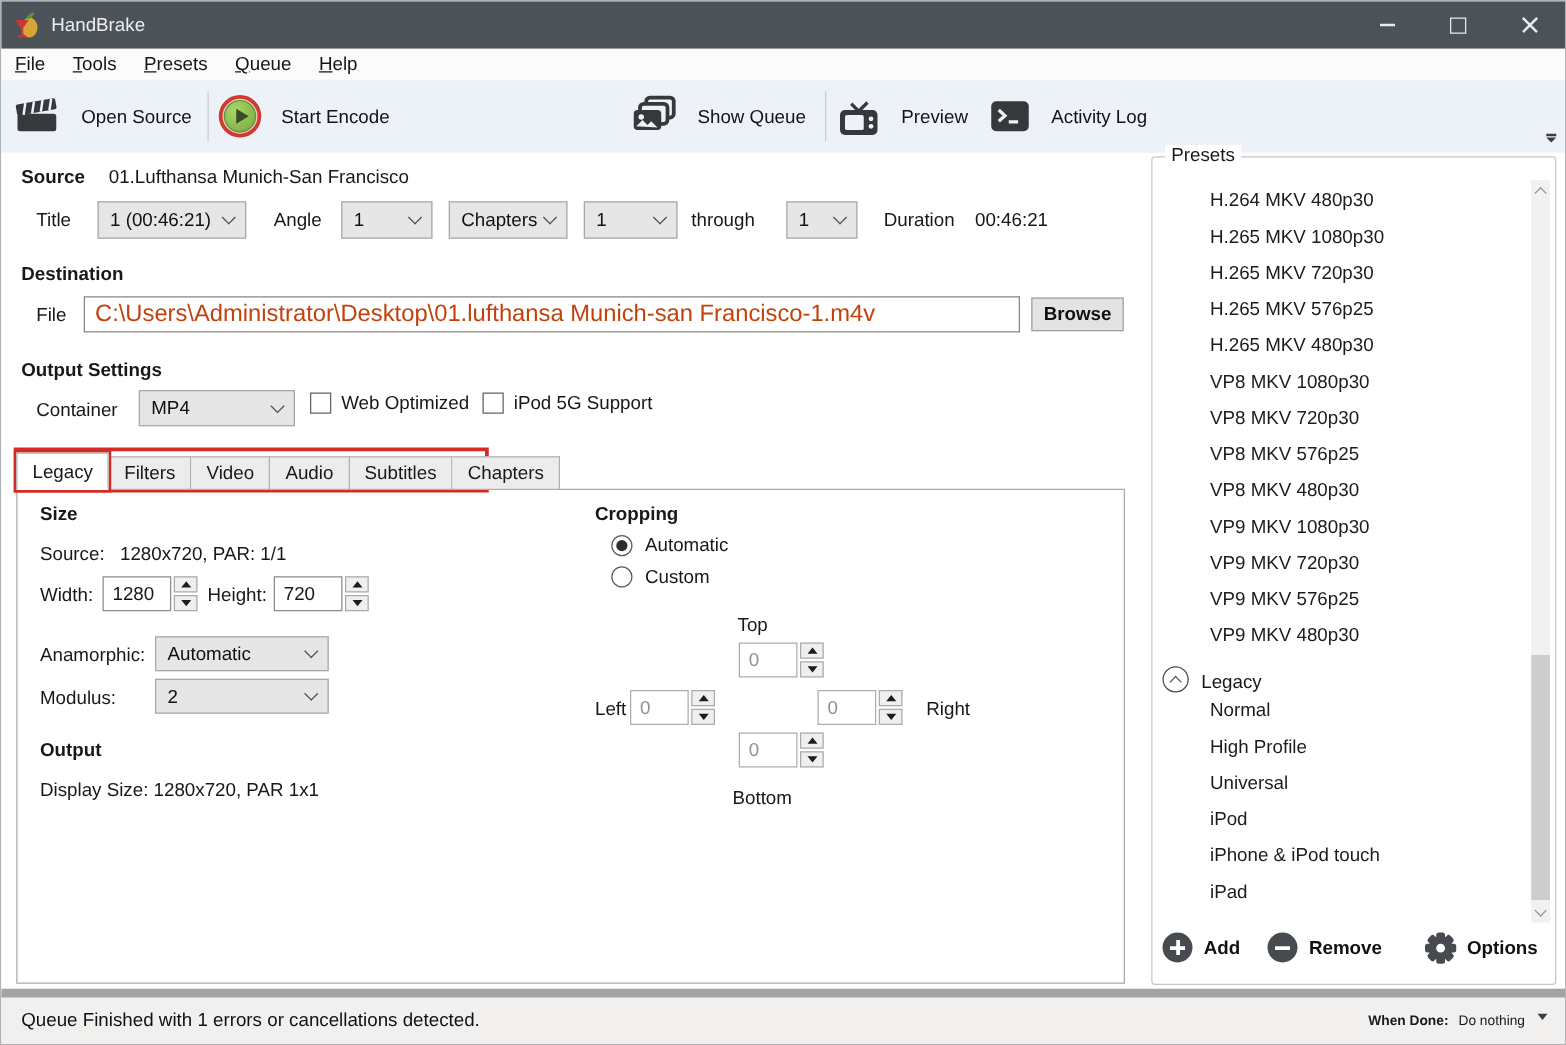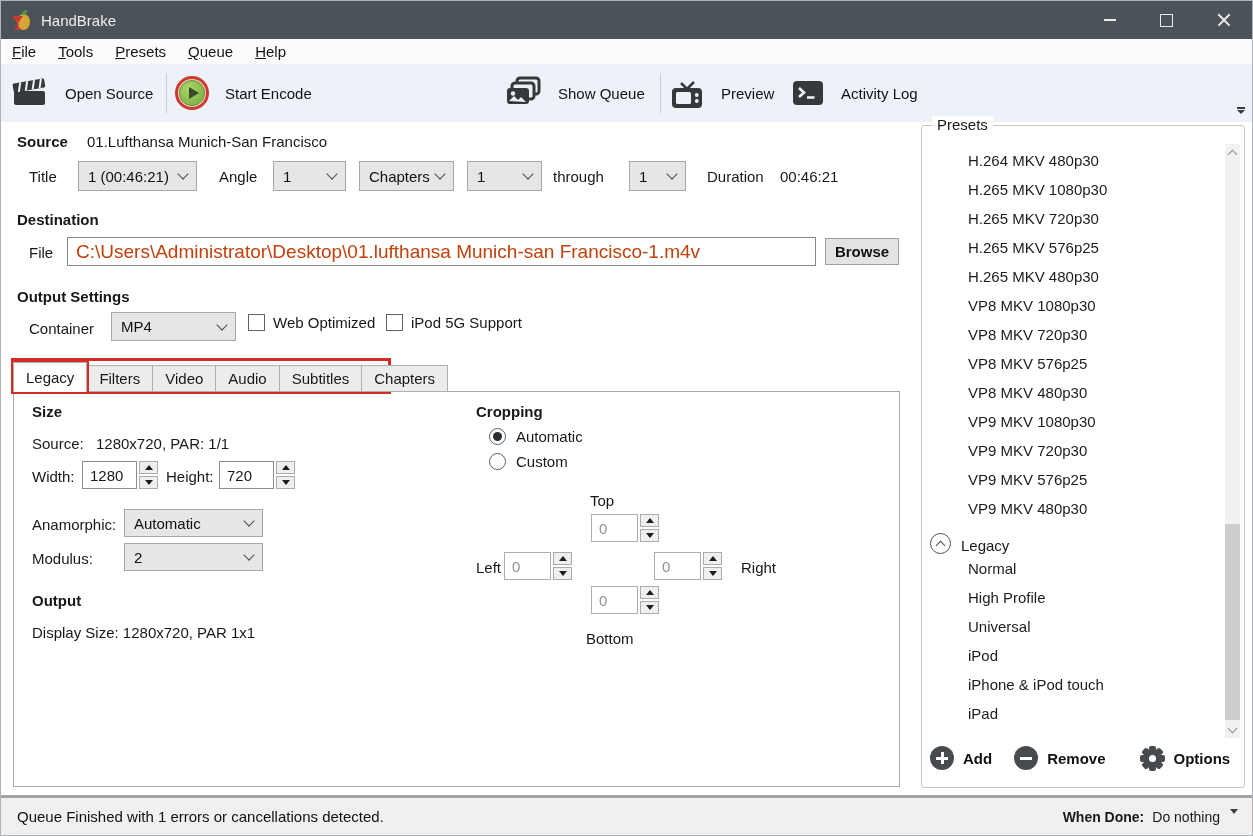--- a/index.html
+++ b/index.html
@@ -92,23 +92,23 @@
   .action{display:flex;align-items:center;gap:9px;font-weight:bold;font-size:15px;color:#111;}
   .circle-btn{width:24px;height:24px;border-radius:50%;background:#474b4f;position:relative;flex:0 0 auto;}
   .circle-btn .h{position:absolute;left:6px;top:11px;width:12px;height:2.6px;background:#fff;}
   .circle-btn .v{position:absolute;left:11px;top:6px;width:2.6px;height:12px;background:#fff;}
   .gear{position:relative;width:25px;height:25px;flex:0 0 auto;}
   .gear .bar{position:absolute;left:50%;top:50%;width:25px;height:7px;margin:-3.5px 0 0 -12.5px;background:#474b4f;border-radius:2px;}
   .gear .hub{position:absolute;left:3px;top:3px;right:3px;bottom:3px;background:#474b4f;border-radius:50%;}
   .gear .hole{position:absolute;left:9px;top:9px;right:9px;bottom:9px;background:#fff;border-radius:50%;}
 
   
-  .statusbar{position:absolute;left:0;right:0;bottom:0;height:37px;background:#f2f0ef;border-top:3px solid #a3a3a3;display:flex;align-items:center;}
+  .statusbar{position:absolute;left:0;right:0;bottom:0;height:37px;background:#f2f0ef;border-top:7px solid #a3a3a3;display:flex;align-items:center;}
   .status-msg{margin-left:16px;font-size:15px;color:#111;}
-  .when-done{margin-left:auto;margin-right:14px;display:flex;align-items:flex-start;gap:8px;font-size:14px;}
+  .when-done{margin-left:auto;margin-right:14px;display:flex;align-items:flex-start;gap:8px;font-size:11px;}
   .when-done .caret{margin-left:2px;}
 </style>
 </head>
 <body>
 
 <div class="window">
 
   <div class="titlebar">
     <svg class="logo" viewBox="0 0 22 22">
       <ellipse cx="13.5" cy="13" rx="6.5" ry="8" fill="#d8a437"></ellipse>

